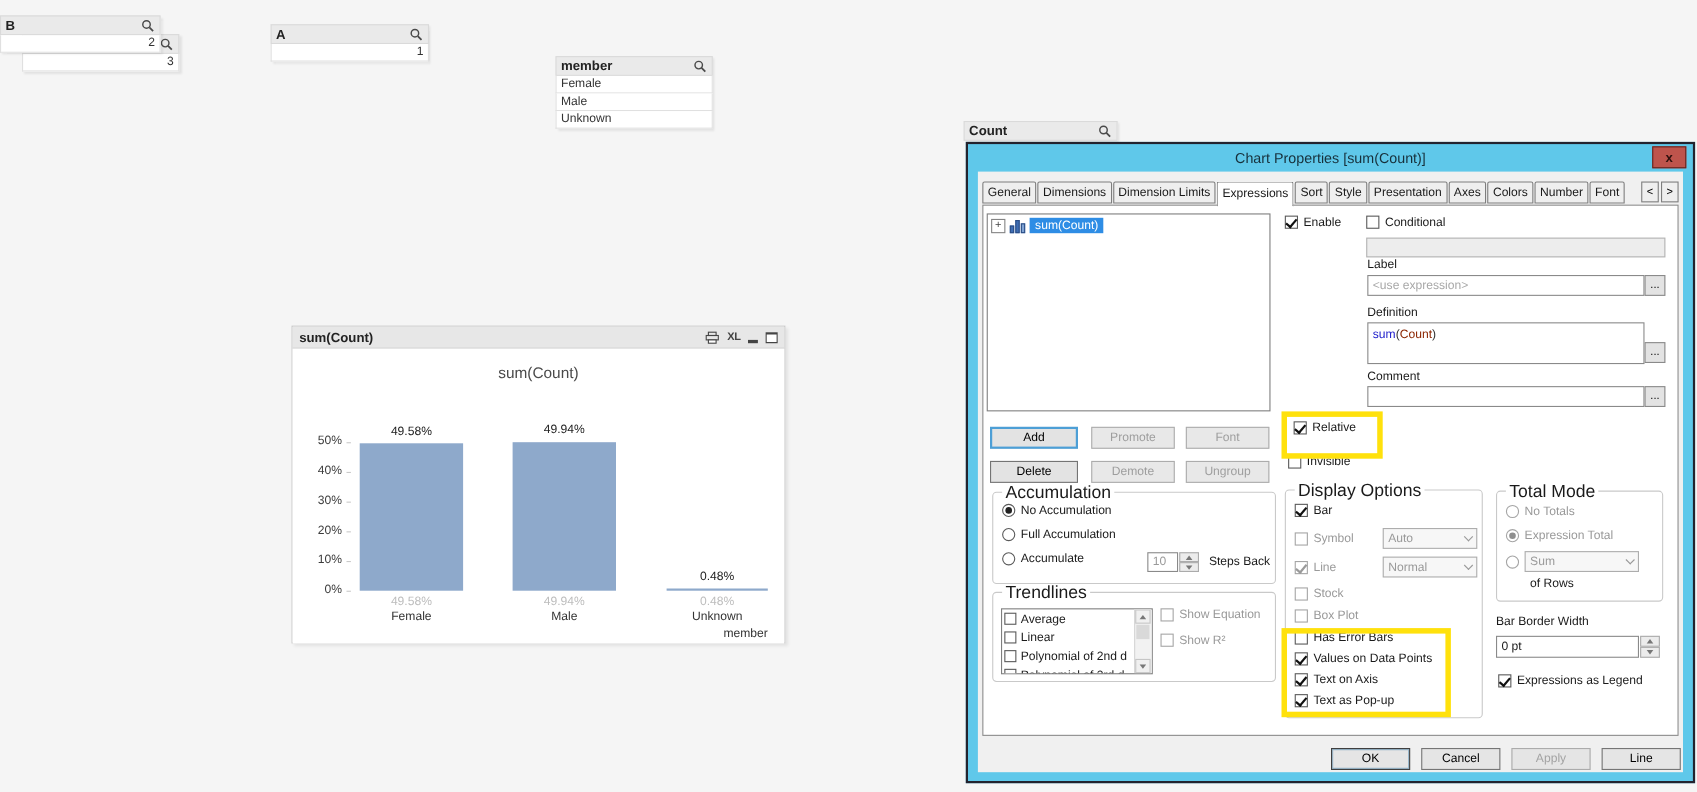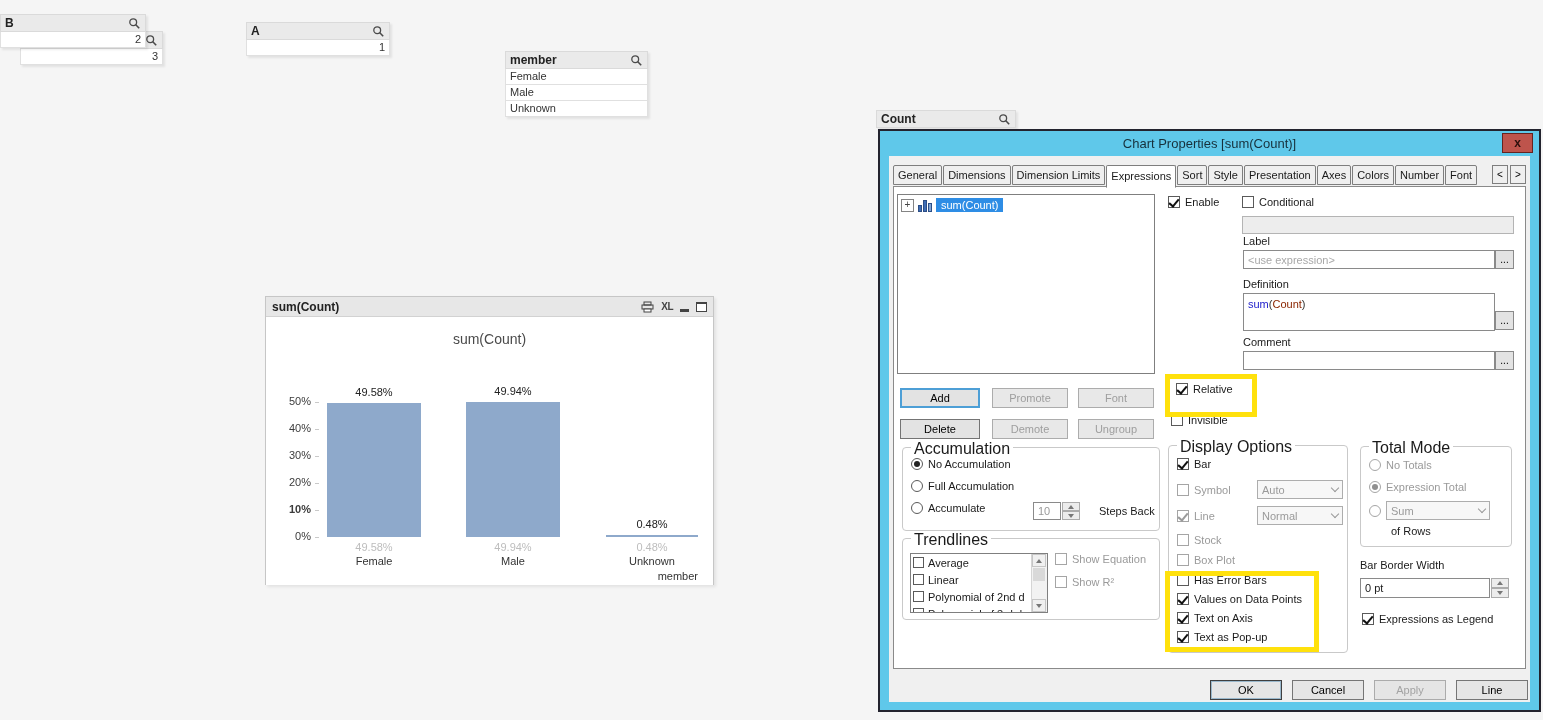--- a/index.html
+++ b/index.html
@@ -226,21 +226,21 @@
     <div class="win-body" id="chart-body">
         <div class="chart-title" style="top: 14px;">sum(Count)</div>
         <div class="ytick" style="left: 5px; top: 78px;">50%</div>
         <div class="ymark" style="left: 49px; top: 85px;"></div>
         <div class="ytick" style="left: 5px; top: 105px;">40%</div>
         <div class="ymark" style="left: 49px; top: 112px;"></div>
         <div class="ytick" style="left: 5px; top: 132px;">30%</div>
         <div class="ymark" style="left: 49px; top: 139px;"></div>
         <div class="ytick" style="left: 5px; top: 159px;">20%</div>
         <div class="ymark" style="left: 49px; top: 166px;"></div>
-        <div class="ytick" style="left: 5px; top: 186px; font-weight: bold;">10%</div>
+        <div class="ytick" style="left: 5px; top: 186px;">10%</div>
         <div class="ymark" style="left: 49px; top: 193px;"></div>
         <div class="ytick" style="left: 5px; top: 213px;">0%</div>
         <div class="ymark" style="left: 49px; top: 220px;"></div>
         <div class="bar" style="left: 61px; width: 94px; top: 86px; height: 134px; background: rgb(142, 169, 203);"></div>
         <div class="dlabel" style="left: 61px; width: 94px; top: 69px;">49.58%</div>
         <div class="alabel" style="left: 61px; width: 94px; top: 224px;">49.58%</div>
         <div class="clabel" style="left: 61px; width: 94px; top: 238px;">Female</div>
         <div class="bar" style="left: 200px; width: 94px; top: 85px; height: 135px; background: rgb(142, 169, 203);"></div>
         <div class="dlabel" style="left: 200px; width: 94px; top: 68px;">49.94%</div>
         <div class="alabel" style="left: 200px; width: 94px; top: 224px;">49.94%</div>
@@ -293,21 +293,21 @@
             <button class="pbtn dis" style="left: 98px; top: 201px; width: 76px;">Promote</button>
             <button class="pbtn dis" style="left: 184px; top: 201px; width: 76px;">Font</button>
             <button class="pbtn" style="left: 6px; top: 232px; width: 80px;">Delete</button>
             <button class="pbtn dis" style="left: 98px; top: 232px; width: 76px;">Demote</button>
             <button class="pbtn dis" style="left: 184px; top: 232px; width: 76px;">Ungroup</button>
           </div>
 
         <div class="gbox" style="left:8px;top:260px;width:258px;height:84px;">
           <span class="gb-title">Accumulation</span>
           <div id="accum-rows"></div>
-          <div class="spinbox" style="left:130px;top:54px;height:18px;">
+          <div class="spinbox" style="left:140px;top:54px;height:18px;">
             <span class="spin-text dis-label" style="width:28px;height:18px;">10</span>
             <span class="spin-btns" style="height:18px;">
               <span class="sb2">
                   <i class="tri-up"></i>
                 </span>
               <span class="sb2">
                   <i class="tri-dn"></i>
                 </span>
             </span>
           </div>

